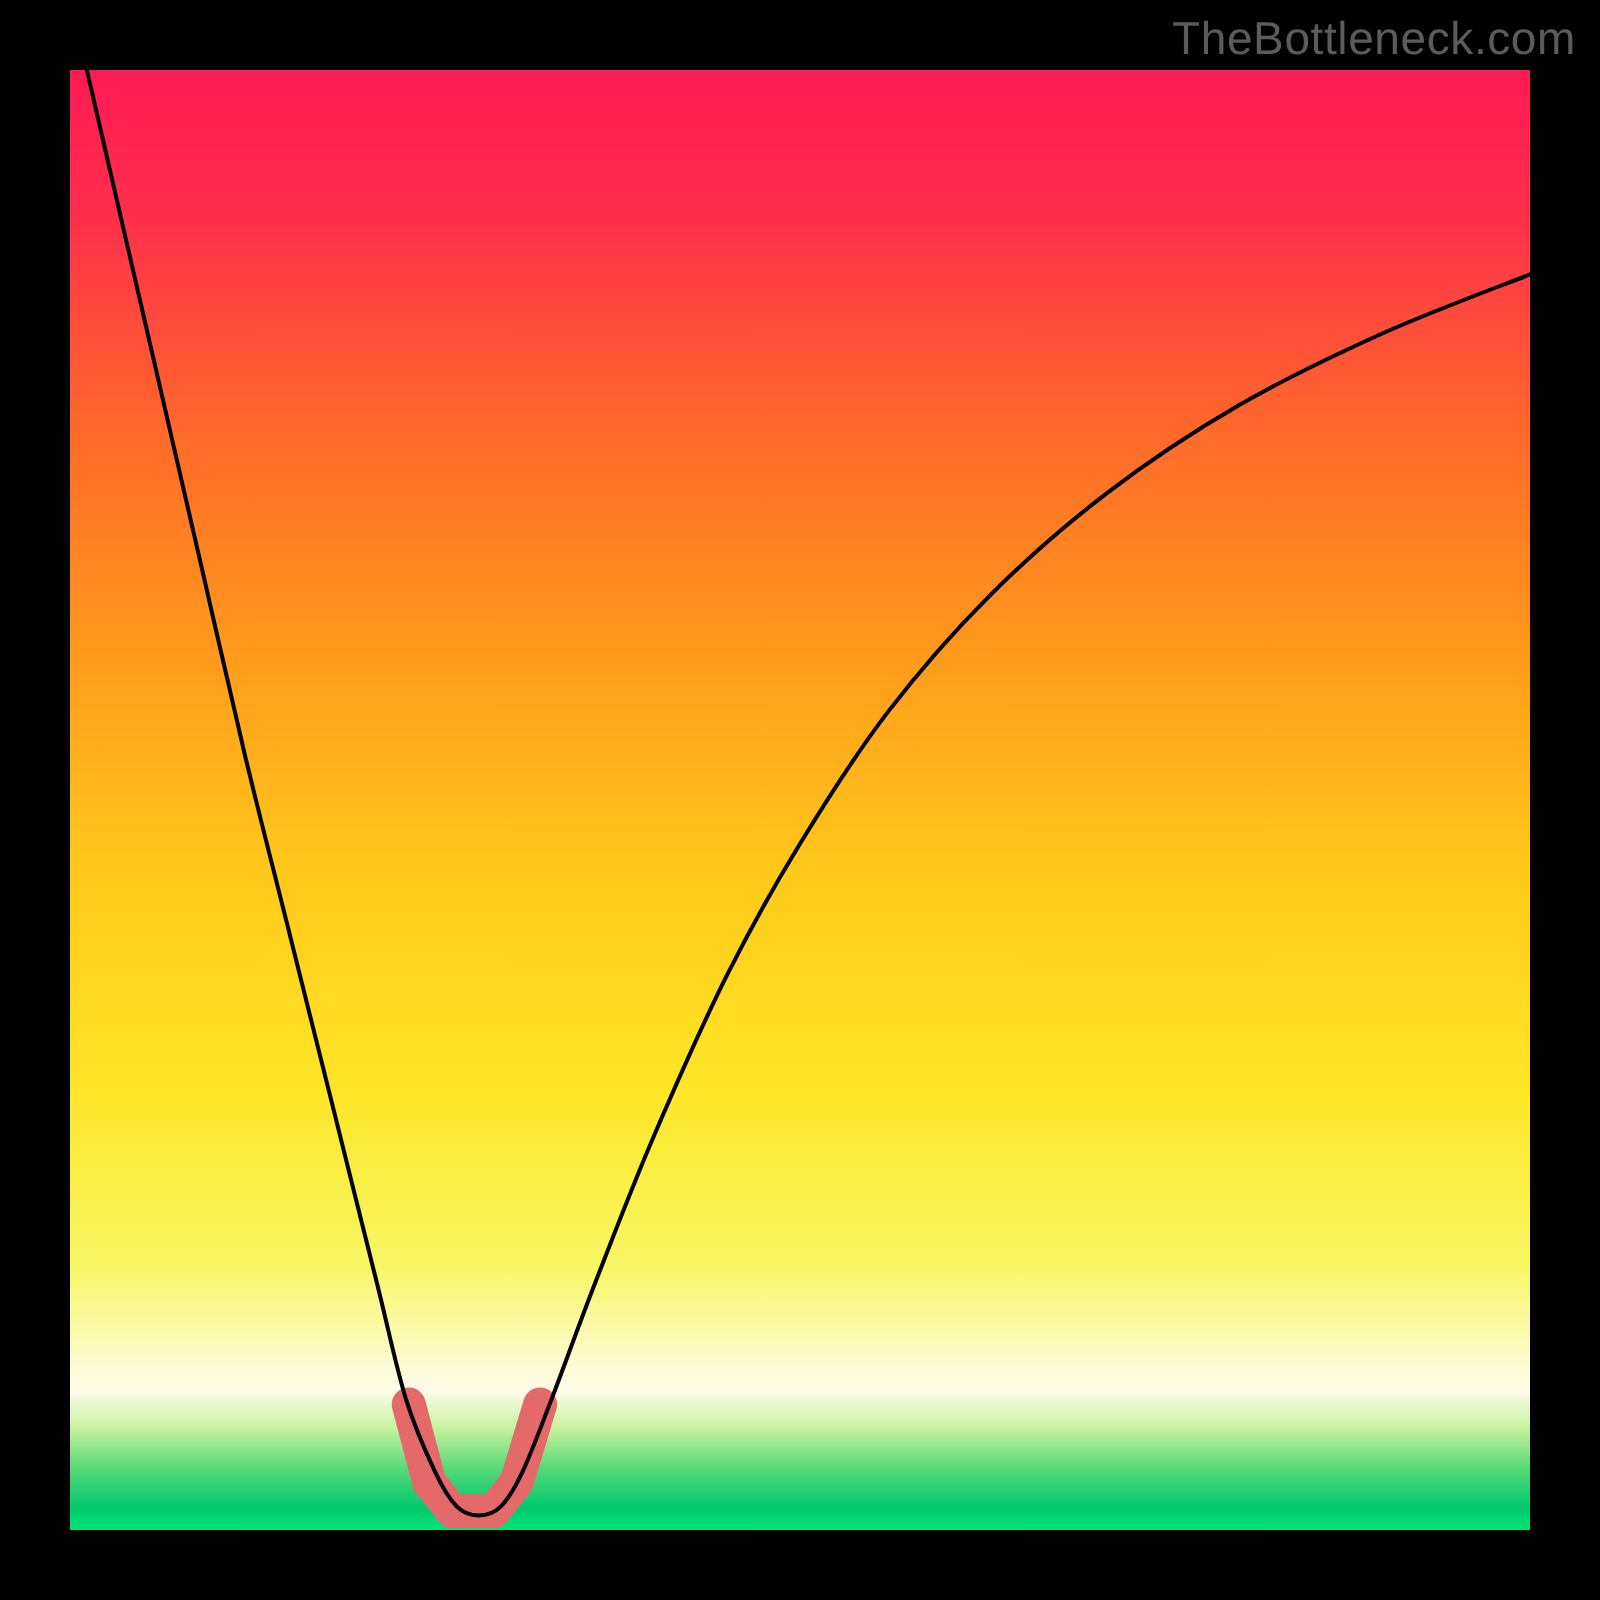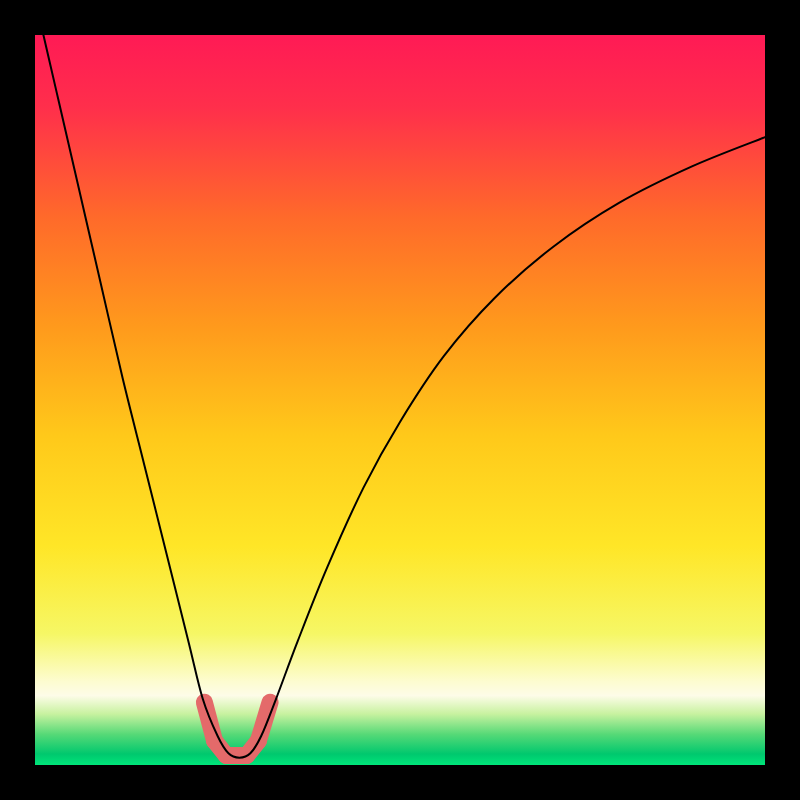--- a/index.html
+++ b/index.html
@@ -65,13 +65,14 @@
       <g id="highlight-group">
           <line x1="169.35999999999999" y1="667.22" x2="179.58" y2="705.91" stroke="#e46a6a" stroke-width="17" stroke-linecap="round"></line>
           <line x1="179.58" y1="705.91" x2="191.26000000000002" y2="720.51" stroke="#e46a6a" stroke-width="17" stroke-linecap="round"></line>
           <line x1="191.26000000000002" y1="720.51" x2="211.7" y2="720.51" stroke="#e46a6a" stroke-width="17" stroke-linecap="round"></line>
           <line x1="211.7" y1="720.51" x2="223.38" y2="705.91" stroke="#e46a6a" stroke-width="17" stroke-linecap="round"></line>
           <line x1="223.38" y1="705.91" x2="235.06" y2="667.22" stroke="#e46a6a" stroke-width="17" stroke-linecap="round"></line>
         </g>
       <path id="curve-path" fill="none" stroke="#000" stroke-width="2" stroke-linecap="round" d="M 0 -36.5 C 3.65 -20.683333333333337 14.599999999999998 26.76666666666665 21.9 58.39999999999998 C 29.2 90.0333333333333 36.5 121.66666666666661 43.8 153.29999999999995 C 51.099999999999994 184.93333333333328 58.400000000000006 216.56666666666666 65.7 248.2 C 73 279.8333333333333 80.3 312.6833333333333 87.6 343.09999999999997 C 94.89999999999999 373.51666666666665 102.2 401.50000000000006 109.5 430.70000000000005 C 116.8 459.90000000000003 124.10000000000001 489.09999999999997 131.4 518.3 C 138.7 547.5 147.21666666666664 581.5666666666666 153.29999999999998 605.9 C 159.38333333333333 630.2333333333333 163.03333333333333 648.4833333333333 167.9 664.3 C 172.76666666666668 680.1166666666666 178.24166666666667 691.7966666666666 182.5 700.8 C 186.75833333333333 709.8033333333333 189.8 714.6700000000001 193.45000000000002 718.32 C 197.10000000000002 721.97 200.75 722.7 204.4 722.7 C 208.05 722.7 211.7 721.97 215.35 718.32 C 219 714.6700000000001 222.04166666666669 709.8033333333333 226.3 700.8 C 230.55833333333334 691.7966666666666 234.81666666666666 680.1166666666666 240.9 664.3 C 246.98333333333335 648.4833333333333 254.28333333333336 627.8 262.8 605.9 C 271.31666666666666 584 281.05 558.4499999999999 292 532.9 C 302.95 507.34999999999997 316.3333333333333 476.93333333333334 328.5 452.6 C 340.6666666666667 428.2666666666667 351.6166666666667 408.80000000000007 365 386.90000000000003 C 378.3833333333333 365 392.98333333333335 341.8833333333333 408.8 321.2 C 424.6166666666667 300.51666666666665 441.65 281.05 459.9 262.8 C 478.15 244.55 497.6166666666666 227.5166666666667 518.3 211.70000000000005 C 538.9833333333333 195.88333333333338 560.8833333333333 181.2833333333333 584 167.89999999999998 C 607.1166666666667 154.51666666666665 632.6666666666666 142.35000000000008 657 131.4000000000001 C 681.3333333333334 120.4500000000001 717.8333333333334 107.06666666666672 730 102.20000000000005"></path>
     </svg>
   </div>
+  <div class="watermark">TheBottleneck.com</div>
 </div>
 
 </body></html>

